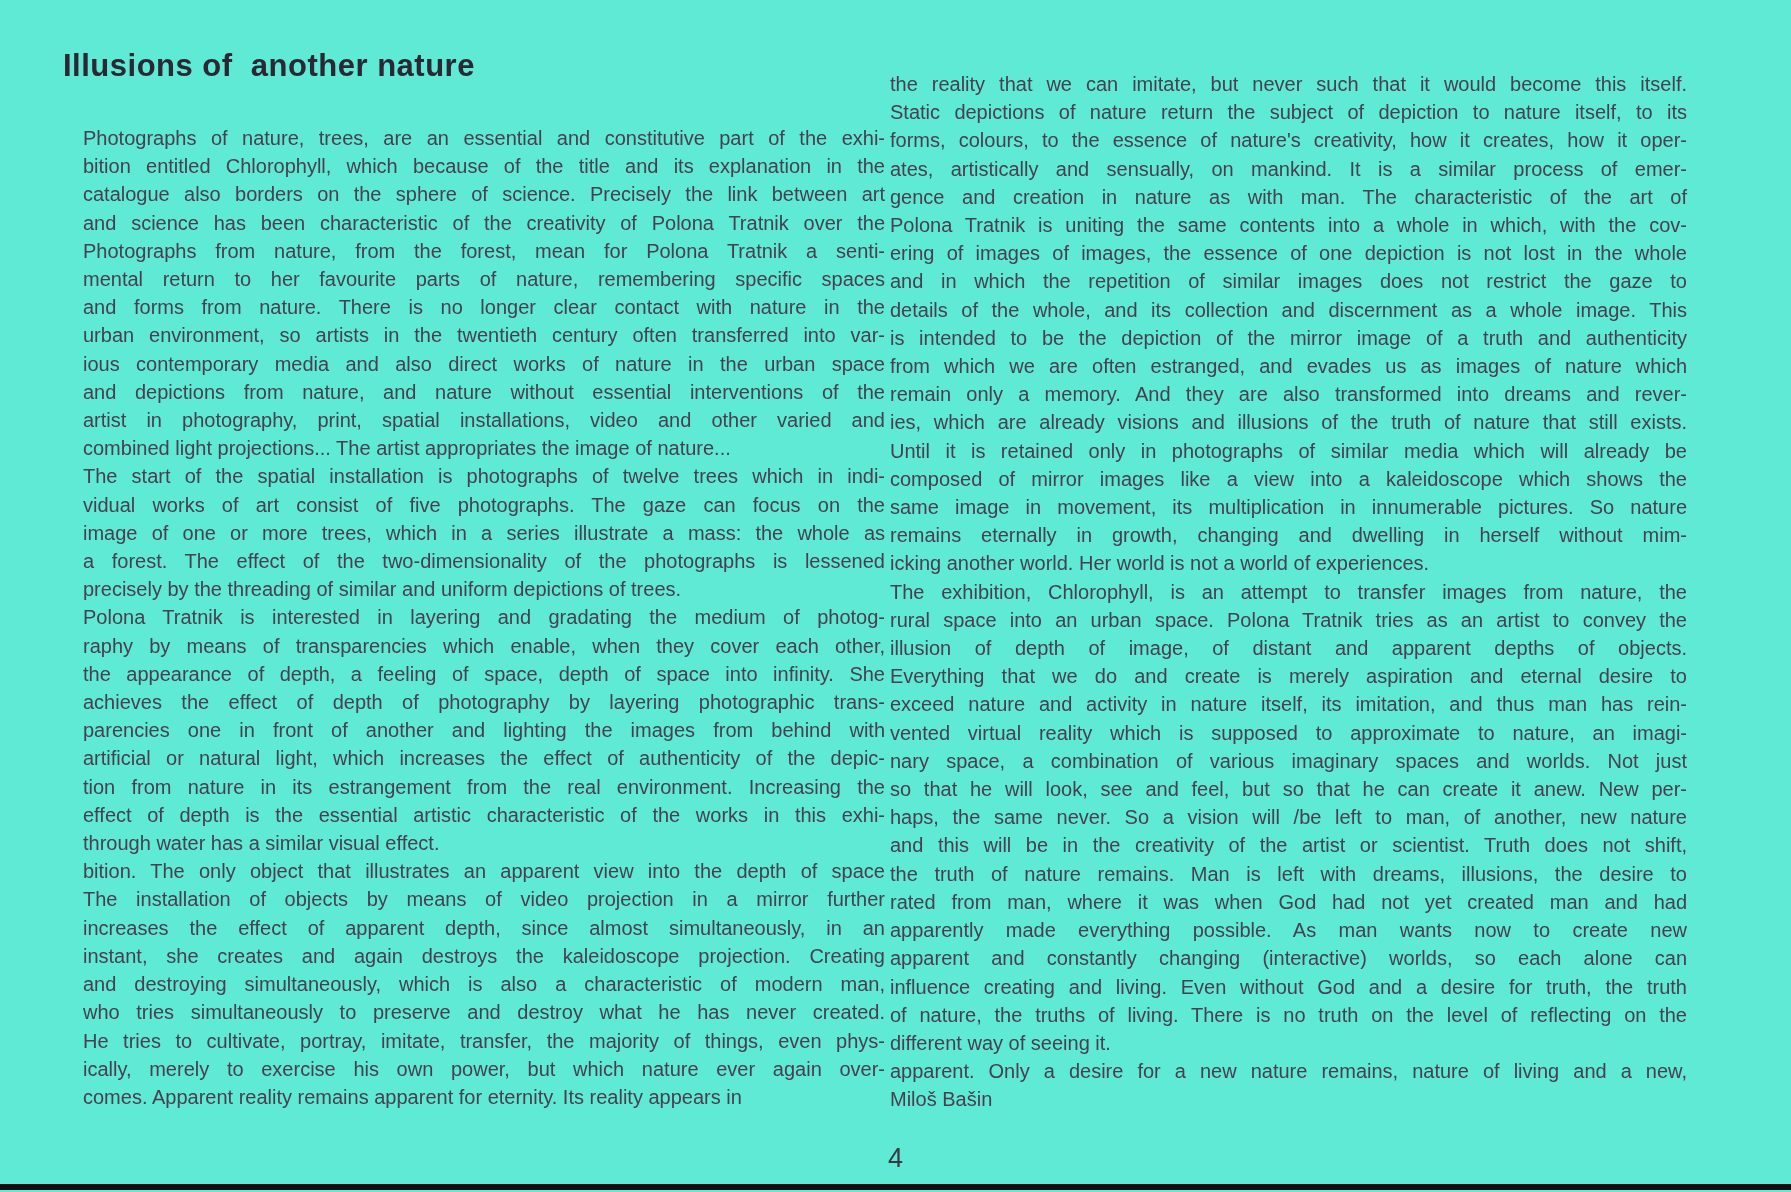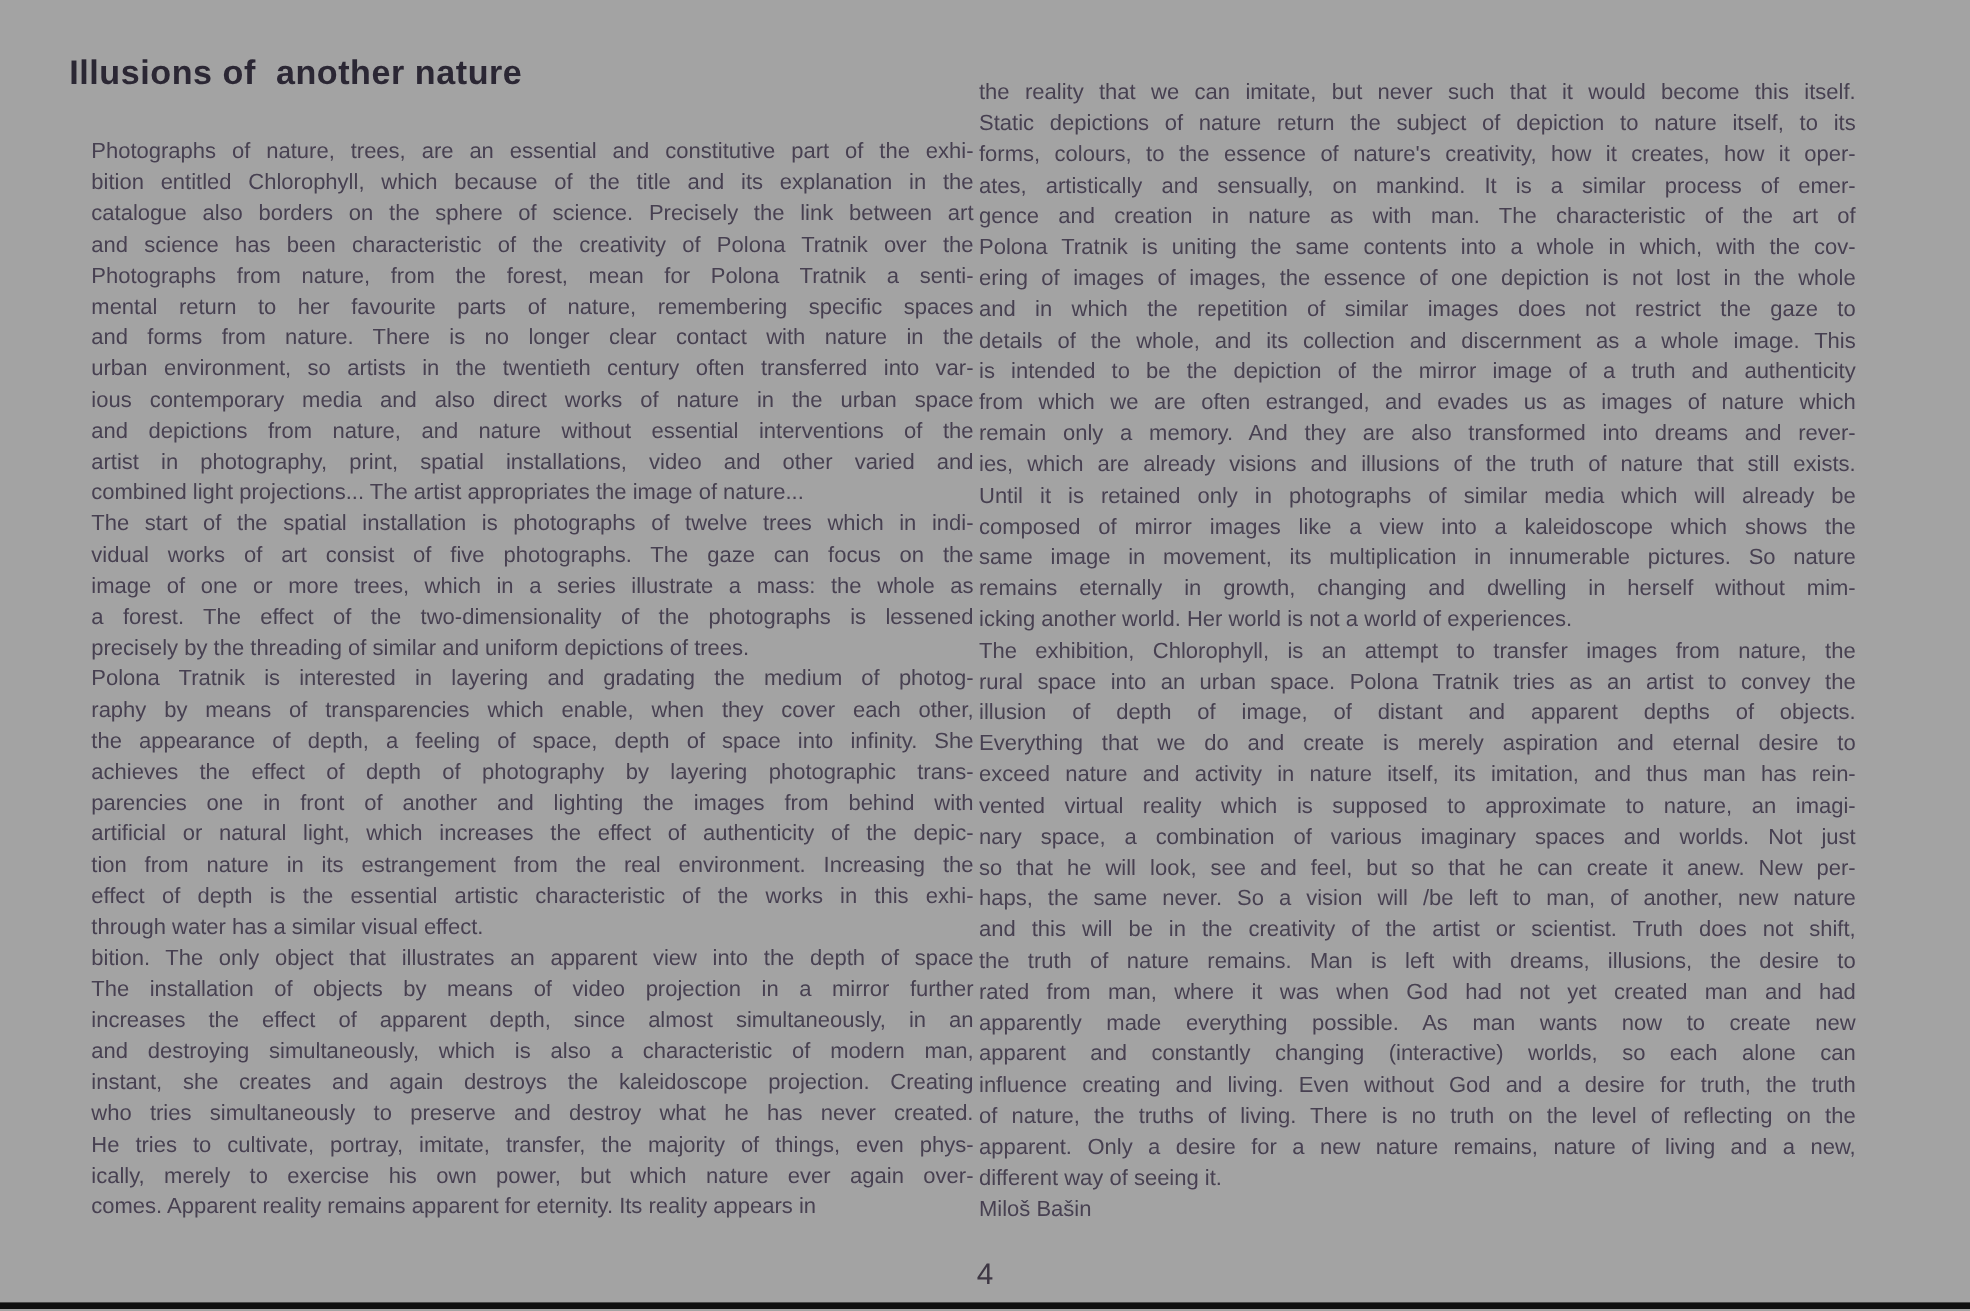--- a/index.html
+++ b/index.html
@@ -1,20 +1,20 @@
 <!DOCTYPE html>
 <html><head>
 <meta charset="utf-8">
 <style>
   html, body { margin: 0; padding: 0; }
   .page {
     position: relative;
     width: 1791px;
     height: 1192px;
-    background: #a3a3a3;
+    background: #5eead4;
     overflow: hidden;
     font-family: "Liberation Sans", sans-serif;
   }
   .title {
     position: absolute;
     left: 63px;
     top: 48px;
     margin: 0;
     font-size: 31px;
     font-weight: bold;
@@ -80,22 +80,22 @@
       <div class="line">the appearance of depth, a feeling of space, depth of space into infinity. She</div>
       <div class="line">achieves the effect of depth of photography by layering photographic trans-</div>
       <div class="line">parencies one in front of another and lighting the images from behind with</div>
       <div class="line">artificial or natural light, which increases the effect of authenticity of the depic-</div>
       <div class="line">tion from nature in its estrangement from the real environment. Increasing the</div>
       <div class="line">effect of depth is the essential artistic characteristic of the works in this exhi-</div>
       <div class="line para-end">through water has a similar visual effect.</div>
       <div class="line">bition. The only object that illustrates an apparent view into the depth of space</div>
       <div class="line">The installation of objects by means of video projection in a mirror further</div>
       <div class="line">increases the effect of apparent depth, since almost simultaneously, in an</div>
+      <div class="line">instant, she creates and again destroys the kaleidoscope projection. Creating</div>
       <div class="line">and destroying simultaneously, which is also a characteristic of modern man,</div>
-      <div class="line">instant, she creates and again destroys the kaleidoscope projection. Creating</div>
       <div class="line">who tries simultaneously to preserve and destroy what he has never created.</div>
       <div class="line">He tries to cultivate, portray, imitate, transfer, the majority of things, even phys-</div>
       <div class="line">ically, merely to exercise his own power, but which nature ever again over-</div>
       <div class="line para-end">comes. Apparent reality remains apparent for eternity. Its reality appears in</div>
     </div>
 
   <div class="col col-right">
 
   <div class="line">the reality that we can imitate, but never such that it would become this itself.</div>
       <div class="line">Static depictions of nature return the subject of depiction to nature itself, to its</div>
@@ -124,22 +124,22 @@
       <div class="line">nary space, a combination of various imaginary spaces and worlds. Not just</div>
       <div class="line">so that he will look, see and feel, but so that he can create it anew. New per-</div>
       <div class="line">haps, the same never. So a vision will /be left to man, of another, new nature</div>
       <div class="line">and this will be in the creativity of the artist or scientist. Truth does not shift,</div>
       <div class="line">the truth of nature remains. Man is left with dreams, illusions, the desire to</div>
       <div class="line">rated from man, where it was when God had not yet created man and had</div>
       <div class="line">apparently made everything possible. As man wants now to create new</div>
       <div class="line">apparent and constantly changing (interactive) worlds, so each alone can</div>
       <div class="line">influence creating and living. Even without God and a desire for truth, the truth</div>
       <div class="line">of nature, the truths of living. There is no truth on the level of reflecting on the</div>
+      <div class="line para-end">different way of seeing it.</div>
       <div class="line">apparent. Only a desire for a new nature remains, nature of living and a new,</div>
-      <div class="line para-end">different way of seeing it.</div>
       <div class="author">Miloš Bašin</div>
     </div>
 
   <div class="page-number">4</div>
 
   <div class="footer-bar"></div>
 
 </div>
 
 </body></html>

